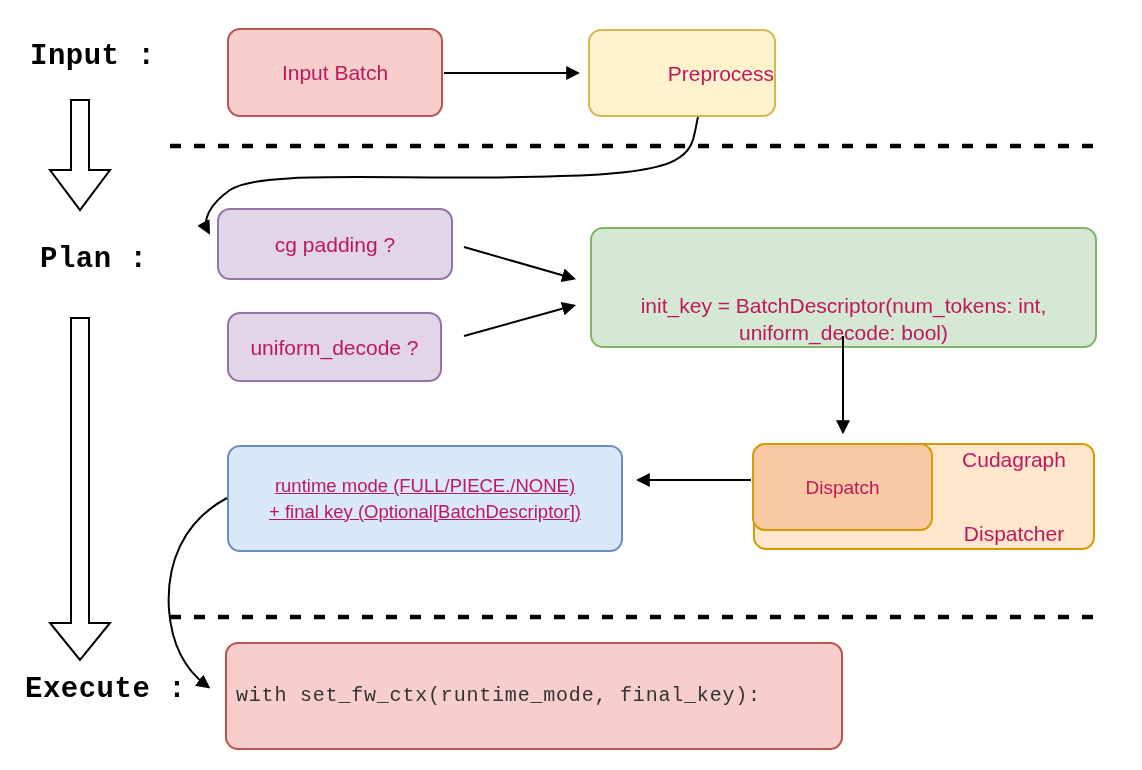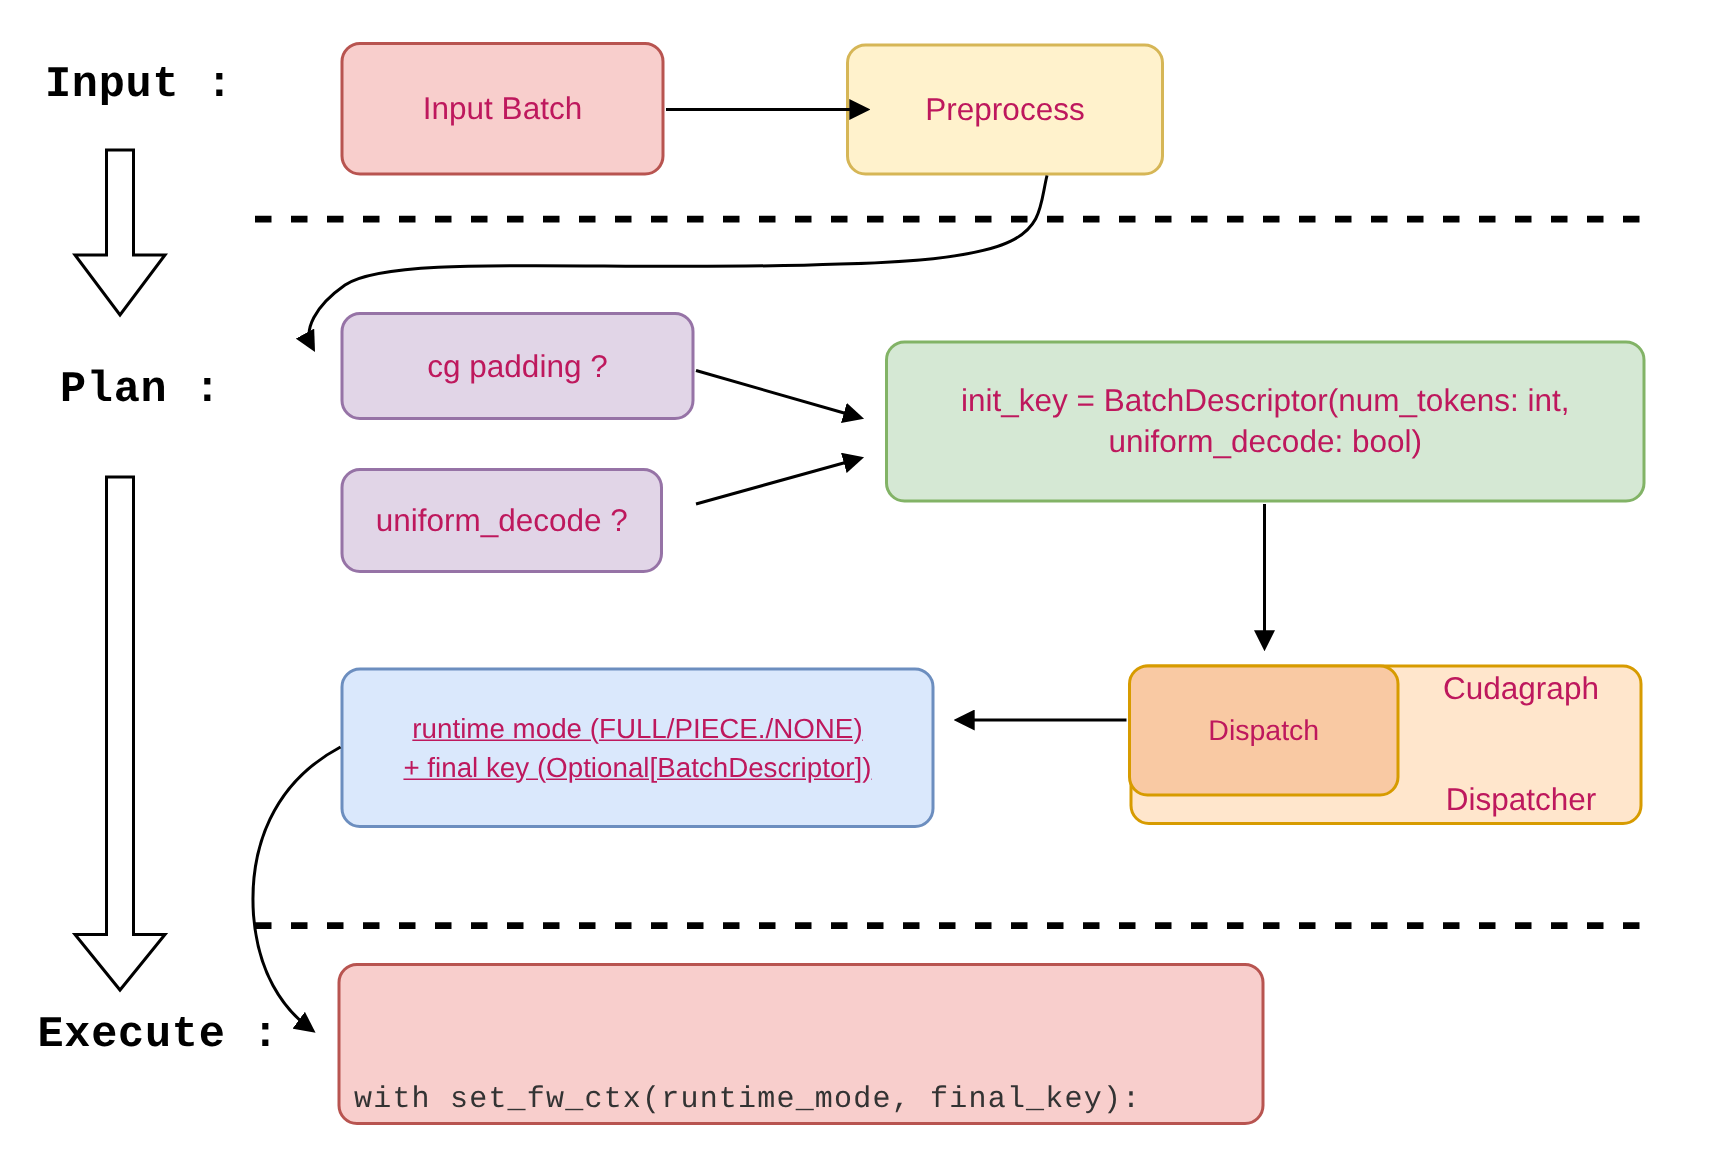--- a/index.html
+++ b/index.html
@@ -35,41 +35,40 @@
     flex-direction: column;
     align-items: center;
     justify-content: center;
     text-align: center;
     font-size: 21px;
     color: #be185d;
     z-index: 3;
     line-height: 27px;
   }
   .node-input-batch   { left:227px; top:28px;  width:216px; height:89px;  background:#f8cecc; border-color:#b85450; }
-  .node-preprocess    { left:564px; top:29px;  width:212px; height:88px;  background:#fff2cc; border-color:#d6b656; }
-  .node-cg-padding    { left:227px; top:208px; width:236px; height:72px;  background:#e1d5e7; border-color:#9673a6; }
+  .node-preprocess    { left:588px; top:29px;  width:188px; height:88px;  background:#fff2cc; border-color:#d6b656;align-items:flex-end; }
+  .node-cg-padding    { left:217px; top:208px; width:236px; height:72px;  background:#e1d5e7; border-color:#9673a6; }
   .node-uniform-decode{ left:227px; top:300px; width:215px; height:70px;  background:#e1d5e7; border-color:#9673a6;margin-top:12px; }
-  .node-init-key      { left:590px; top:227px; width:507px; height:108px; background:#d5e8d4; border-color:#82b366; font-size:21px; }
+  .node-init-key      { left:590px; top:227px; width:507px; height:121px; background:#d5e8d4; border-color:#82b366; font-size:21px;justify-content:flex-end; }
   .node-cudagraph     { left:753px; top:443px; width:342px; height:107px; background:#ffe6cc; border-color:#d79b00; z-index:3; }
   .cudagraph-text {
     position:absolute; left:180px; top:0; right:0; bottom:0;
     display:flex; flex-direction:column; align-items:center; justify-content:space-between;
     font-size:21px; line-height:29px;
   }
   .node-dispatch      { left:752px; top:443px; width:181px; height:88px;  background:#f9c9a3; border-color:#d79b00; font-size:19px; z-index:4; }
   .node-runtime-mode  { left:227px; top:445px; width:396px; height:107px; background:#dae8fc; border-color:#6c8ebf; font-size:18.5px; line-height:26px;text-decoration:underline; }
   .node-execute-code  {
     left:225px; top:642px; width:618px; height:108px;
     background:#f8cecc; border-color:#b85450;
     font-family:"Liberation Mono", monospace;
     font-size:20px; letter-spacing:0.8px; line-height:28px;
     color:#333333;
     align-items:flex-start; text-align:left;
     padding-left:9px;
-    justify-content:flex-end;
   }
   .code-line { white-space: pre; }
   .label-input   { left:30px;  top:40px;  }
   .label-plan    { left:40px;  top:243px; }
   .label-execute { left:25px;  top:673px; }
 </style>
 </head>
 <body>
 
 <div class="canvas">

